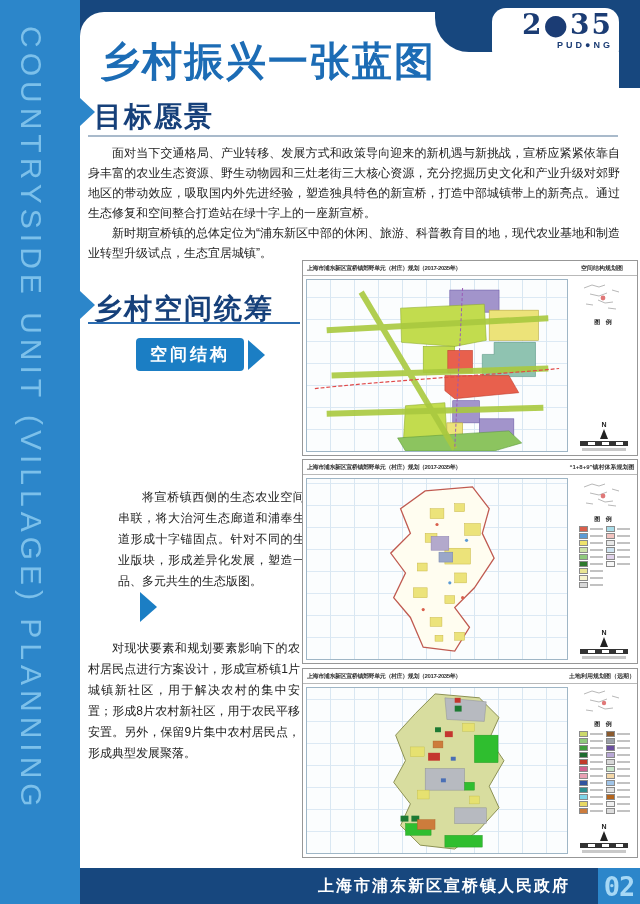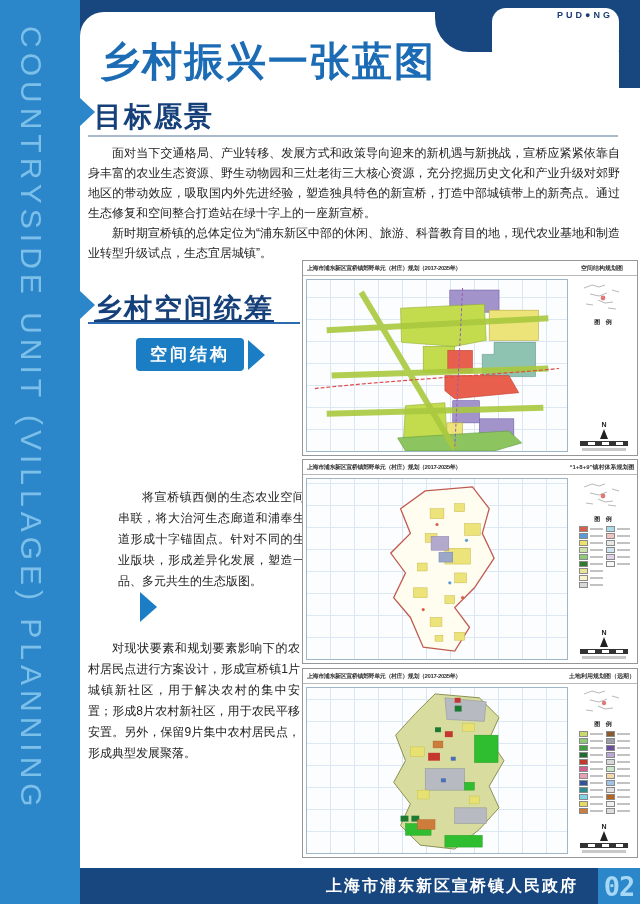--- a/index.html
+++ b/index.html
@@ -68,21 +68,21 @@
   .north{display:flex;flex-direction:column;align-items:center;line-height:1;}
   .north-label{font-size:7px;font-weight:bold;color:#222;}
   .north-tri{width:0;height:0;border-left:4px solid transparent;border-right:4px solid transparent;
     border-bottom:10px solid #222;margin-top:1px;}
   .scalebar{width:46px;height:3px;border:0.5px solid #333;
     background:repeating-linear-gradient(90deg,#333 0 7px,#fff 7px 14px);}
   .notebar{width:44px;height:3px;background:#c9c9c9;margin-bottom:2px;}
 
   
   .footer-bar{position:absolute;left:80px;top:868px;width:518px;height:36px;background:#17477E;z-index:7;
-    display:flex;align-items:center;justify-content:flex-end;padding-right:20px;box-sizing:border-box;}
+    display:flex;align-items:center;justify-content:flex-end;padding-right:28px;box-sizing:border-box;}
   .footer-text{color:#fff;font-size:16px;font-weight:bold;letter-spacing:2px;}
   .footer-page{position:absolute;left:598px;top:868px;width:42px;height:36px;background:#2C86CA;z-index:7;
     display:flex;align-items:center;justify-content:center;}
   .page-num{color:#A6D8F5;font-family:"DejaVu Sans Mono","Liberation Mono",monospace;
     font-size:27px;font-weight:bold;letter-spacing:-1px;}
 </style>
 </head>
 <body>
 
 <div id="page">
@@ -90,33 +90,34 @@
   <div class="sidebar">
     <div class="sidebar-text">COUNTRYSIDE UNIT (VILLAGE) PLANNING</div>
   </div>
   <div class="notch" style="top:98px;"></div>
   <div class="notch" style="top:291px;"></div>
 
   <div class="topband"></div>
   <div class="content-bg"></div>
   <div class="swoosh"></div>
   <div class="logo-panel">
+    <div class="logo-year">2●35</div>
     <div class="logo-city">PUD●NG</div>
   </div>
   <div class="navy-tab"></div>
 
   <div class="page-title">乡村振兴一张蓝图</div>
   <div class="sec-head" style="left:94px;top:98px;">目标愿景</div>
   <div class="divider"></div>
   <div class="bodytext wide" style="top:143px;">
     <p>面对当下交通格局、产业转移、发展方式和政策导向迎来的新机遇与新挑战，宣桥应紧紧依靠自身丰富的农业生态资源、野生动物园和三灶老街三大核心资源，充分挖掘历史文化和产业升级对郊野地区的带动效应，吸取国内外先进经验，塑造独具特色的新宣桥，打造中部城镇带上的新亮点。通过生态修复和空间整合打造站在绿十字上的一座新宣桥。</p>
     <p>新时期宣桥镇的总体定位为“浦东新区中部的休闲、旅游、科普教育目的地，现代农业基地和制造业转型升级试点，生态宜居城镇”。</p>
   </div>
 
-  <div class="sec-head" style="left:94px;top:290px;text-decoration:underline;">乡村空间统筹</div>
+  <div class="sec-head" style="left:94px;top:290px;">乡村空间统筹</div>
   <div class="blue-rule"></div>
 
   <div class="hd-wrap" style="top:338px;">
     <div class="hd-box">空间结构</div>
     <div class="hd-arrow"></div>
   </div>
 
   <div class="bodytext narrow" style="top:487px;margin-left:30px;">
     <p>将宣桥镇西侧的生态农业空间进行串联，将大治河生态廊道和浦奉生态廊道形成十字锚固点。针对不同的生态农业版块，形成差异化发展，塑造一村一品、多元共生的生态版图。</p>
   </div>

